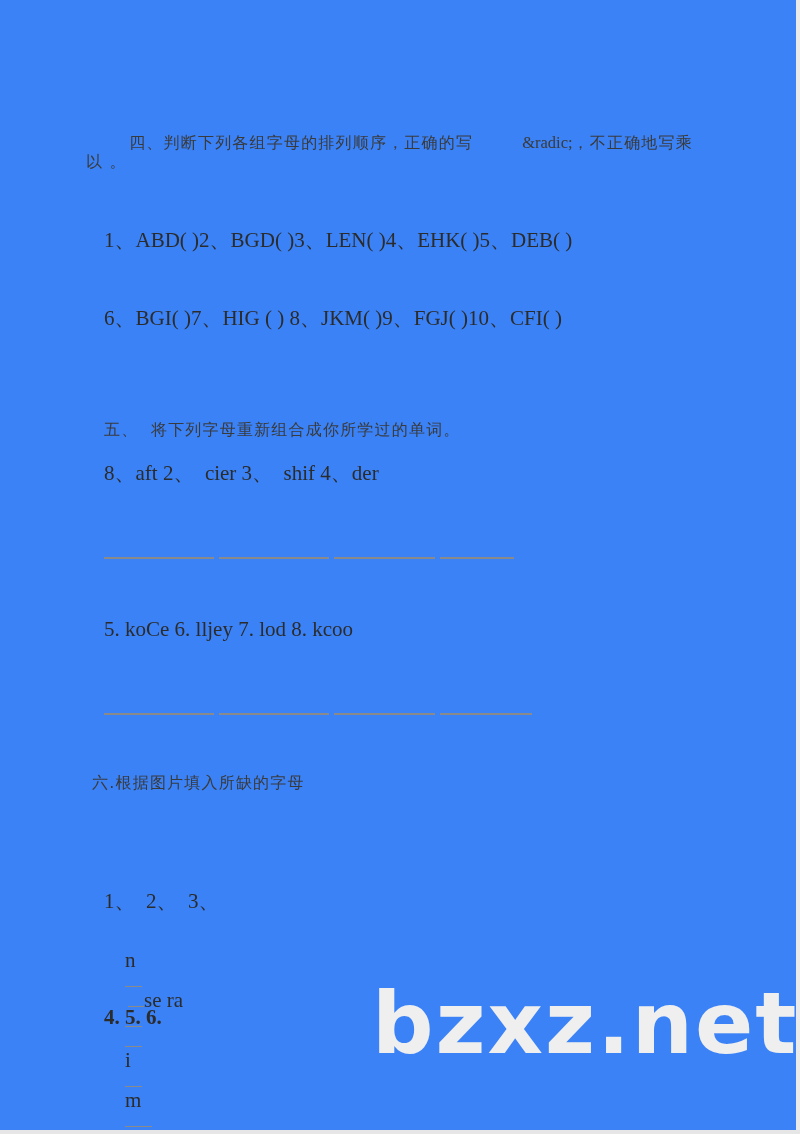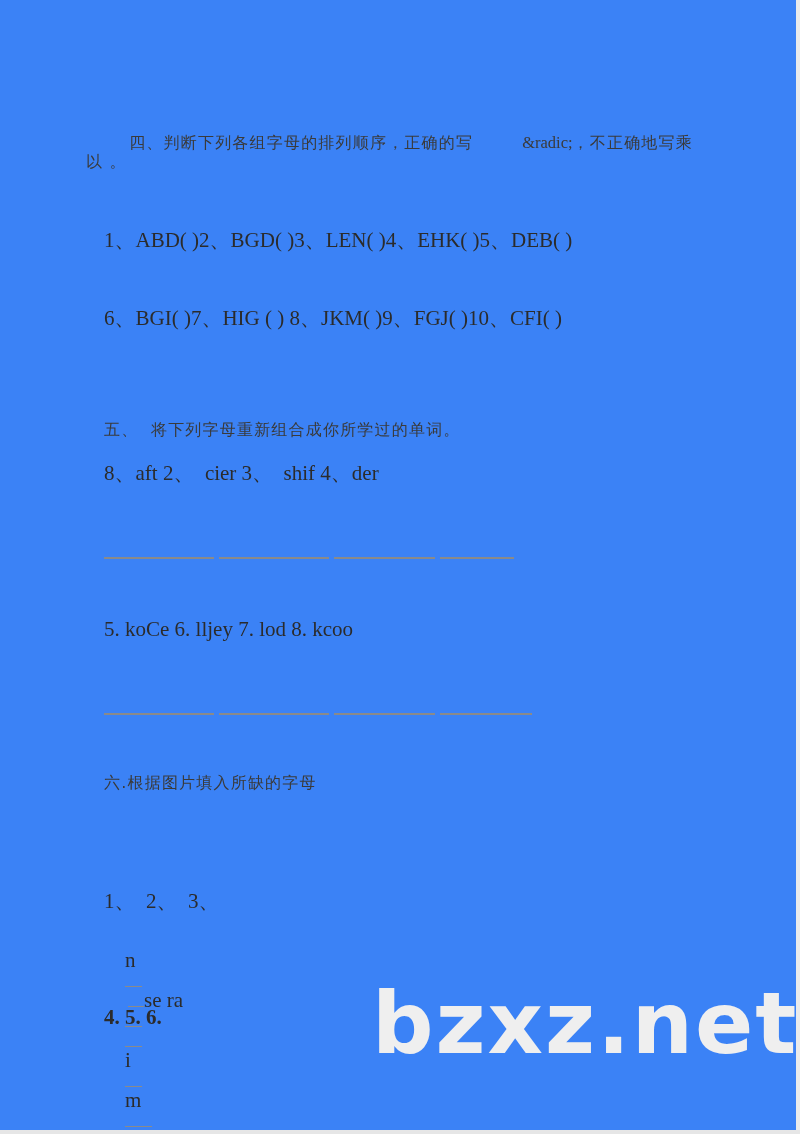--- a/index.html
+++ b/index.html
@@ -103,21 +103,21 @@
 
   <div class="line" style="left:104px; top:619px;">5. koCe 6. lljey 7. lod 8. kcoo</div>
 
   <div class="blank-row" style="left:0; top:713px; width:800px;">
     <div class="blank" style="left:104px; width:110px;"></div>
     <div class="blank" style="left:219px; width:110px;"></div>
     <div class="blank" style="left:334px; width:101px;"></div>
     <div class="blank" style="left:440px; width:92px;"></div>
   </div>
 
-  <div class="line cjk" style="left:104px; top:773px;">六.根据图片填入所缺的字母</div>
+  <div class="line cjk" style="left:92px; top:773px;">六.根据图片填入所缺的字母</div>
 
   <div class="line" style="left:104px; top:851px;margin-top:40px;">1、  2、  3、</div>
 
   <div class="line" style="left:104px; top:930px;">
     <span>n</span>
     <span class="fill-blank" style="width:17px;"></span>
     <span class="fill-blank" style="width:16px; margin-left:3px;"></span><span>se ra</span>
     <span class="fill-blank" style="width:17px;"></span>
     <span class="fill-blank" style="width:17px;"></span>
     <span>i</span>

